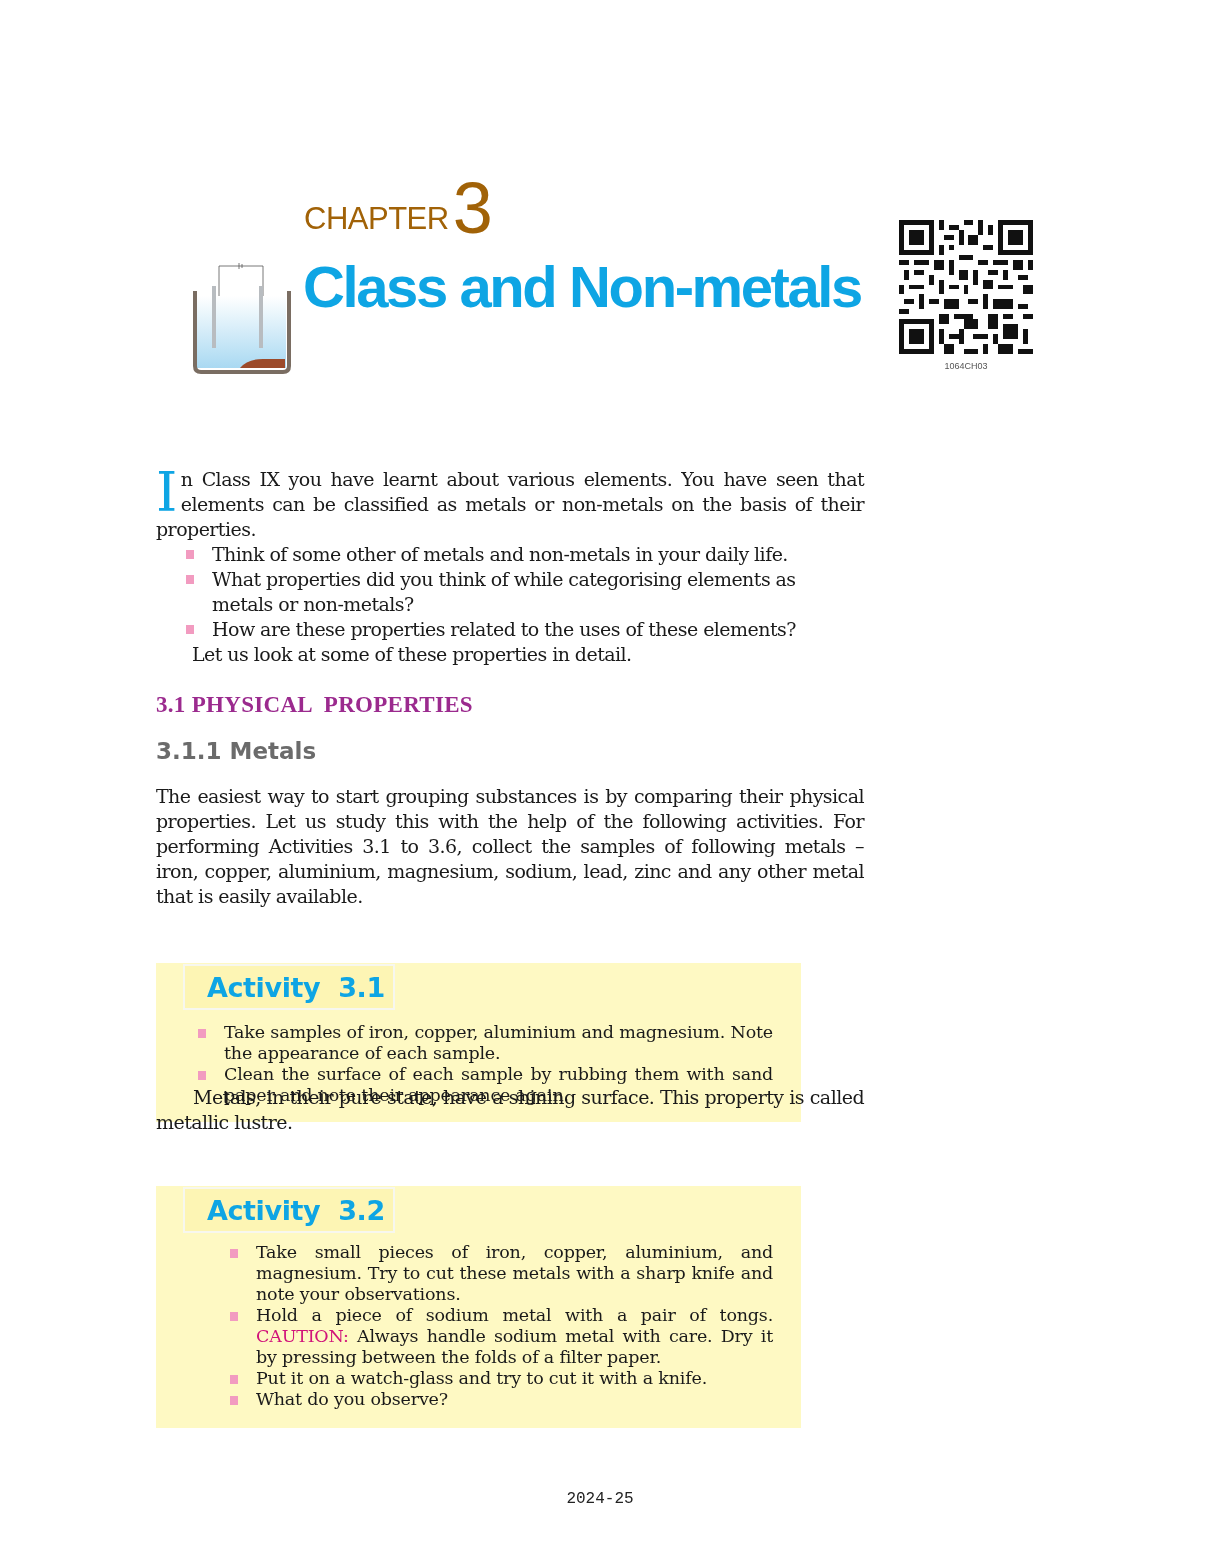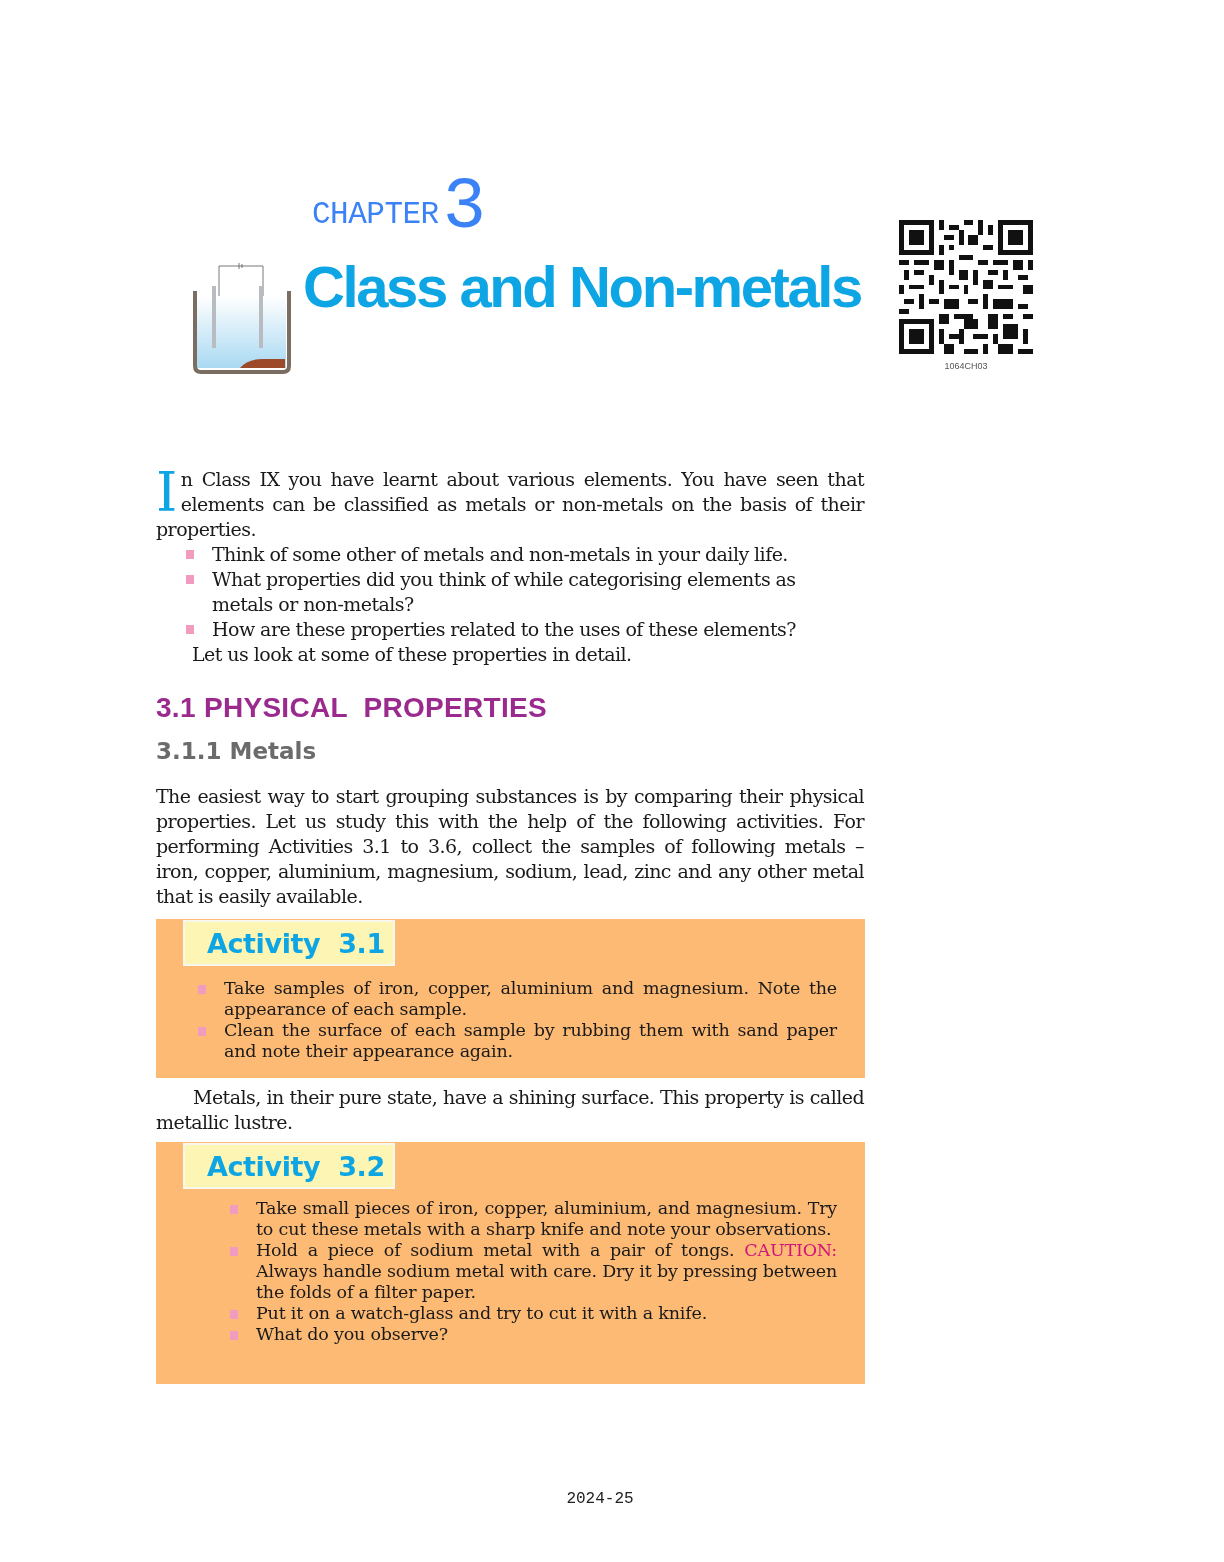--- a/index.html
+++ b/index.html
@@ -12,24 +12,24 @@
       height: 1562px;
       position: relative;
       overflow: hidden;
       font-family: "DejaVu Serif", serif;
       color: #1a1a1a;
     }
     .abs { position: absolute; }
 
     
     .chapter-label {
-      left: 312px;
+      left: 304px;
       top: 172px;
-      color: #3b82f6;
-      font-family: Liberation Mono, monospace;
+      color: #a16207;
+      font-family: Liberation Sans, sans-serif;
       font-size: 31px;
       letter-spacing: -0.5px;
       white-space: nowrap;
     }
     .chapter-label .num {
       font-size: 72px;
       line-height: 1;
       vertical-align: -4px;
       margin-left: 4px;
       font-weight: normal;
@@ -109,42 +109,43 @@
     }
     .intro-list li { padding-right: 30px; }
     .intro-closing {
       padding-left: 36px;
     }
 
     .section-heading {
       left: 156px;
       top: 692px;
       color: #9b2a8e;
-      font-family: Liberation Sans, sans-serif;
+      font-family: Liberation Serif, serif;
       font-weight: bold;
-      font-size: 28px;
+      font-size: 23px;
       letter-spacing: 0.3px;
       white-space: nowrap;
     }
     .subsection-heading {
       left: 156px;
       top: 738px;
       color: #6b6b6b;
       font-family: "DejaVu Sans", sans-serif;
       font-weight: bold;
       font-size: 23px;
       white-space: nowrap;
     }
     .metals-para { top: 784px; }
 
     
     .activity-box {
       left: 156px;
-      width: 709px;
-      background: #fdba74;
+      width: 645px;
+      background: #fef9c3;
+      margin-top: 44px;
     }
     .act1 { top: 919px; height: 159px; }
     .act2 { top: 1142px; height: 242px; }
     .activity-label {
       position: absolute;
       left: 27px;
       top: 1px;
       width: 212px;
       height: 46px;
       background: #fdf5b4;

